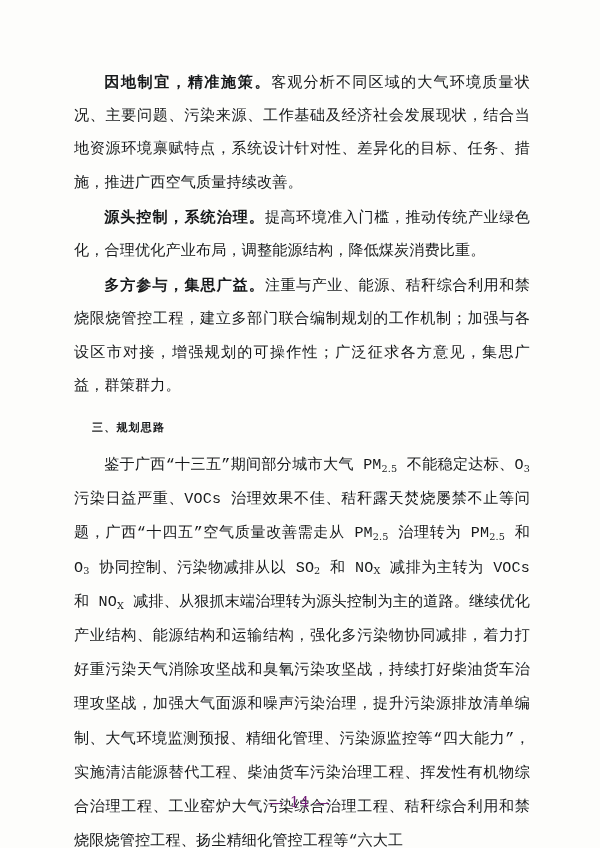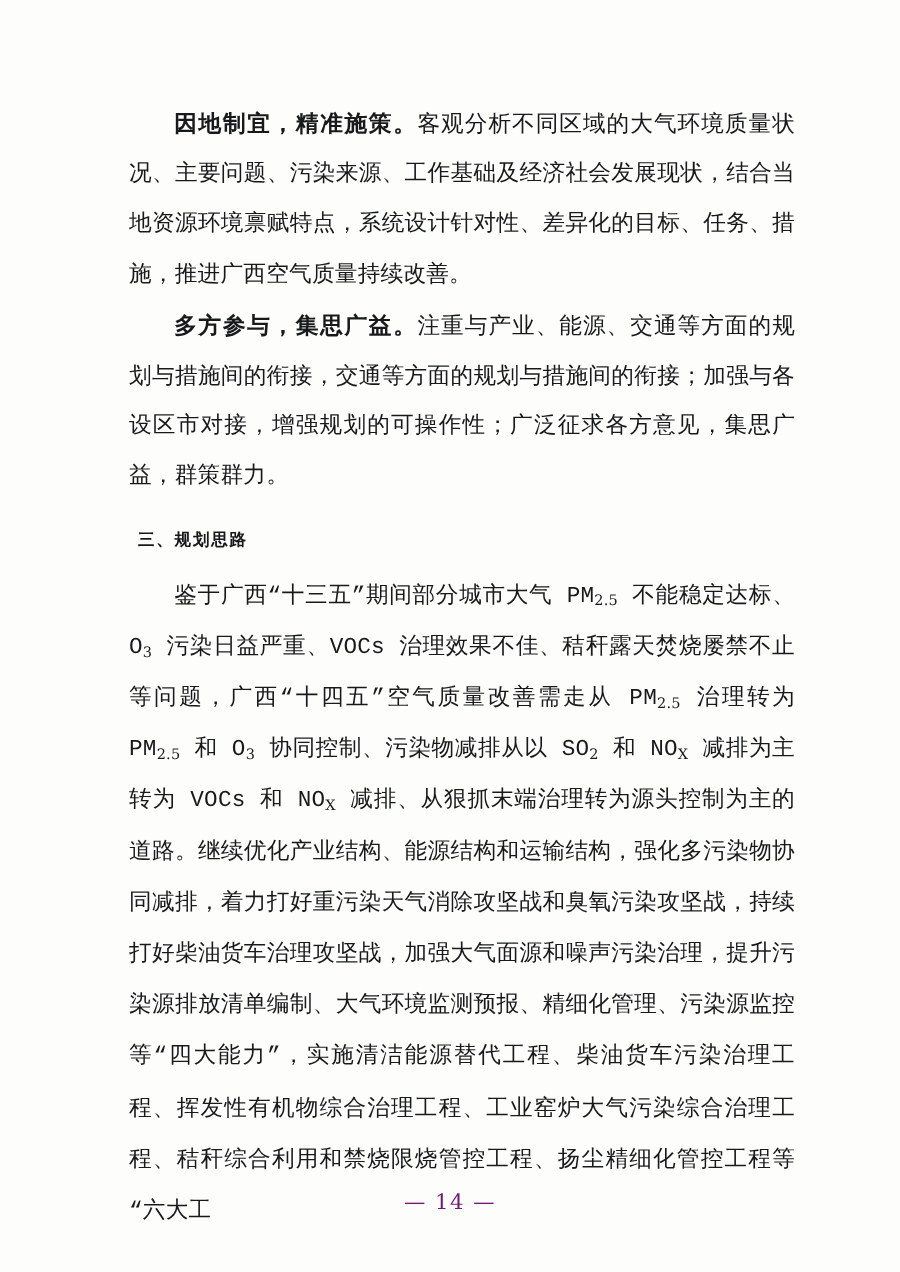--- a/index.html
+++ b/index.html
@@ -17,21 +17,21 @@
     font-family: "DejaVu Serif", "Liberation Serif", serif;
     color: #16181a;
   }
   .content {
     position: absolute;
     left: 70px;
     top: 66px;
     width: 460px;
   }
   p {
-    margin: 0 0 2px 16px;
+    margin: 0 0 2px 4px;
     font-size: 15.1px;
     line-height: 33.2px;
     text-align: justify;
     text-justify: inter-ideograph;
     letter-spacing: 0.15px;
     color: #17191b;
   }
   p.indent {
     text-indent: 2em;
   }
@@ -70,22 +70,23 @@
   }
 </style>
 </head>
 <body>
 
 <div class="page">
   <div class="content">
 
     <p class="indent"><span class="lead">因地制宜，精准施策。</span><span>客观分析不同区域的大气环境质量状况、主要问题、污染来源、工作基础及经济社会发展现状，结合当地资源环境禀赋特点，系统设计针对性、差异化的目标、任务、措施，推进广西空气质量持续改善。</span></p>
 
+    <p class="indent"><span class="lead">源头控制，系统治理。</span><span>提高环境准入门槛，推动传统产业绿色化，合理优化产业布局，调整能源结构，降低煤炭消费比重。</span></p>
 
-    <p class="indent"><span class="lead">多方参与，集思广益。</span><span>注重与产业、能源、交通等方面的规划与措施间的衔接，交通等方面的规划与措施间的衔接；加强与各设区市对接，增强规划的可操作性；广泛征求各方意见，集思广益，群策群力。</span></p>
+    <p class="indent"><span class="lead">多方参与，集思广益。</span><span>注重与产业、能源、秸秆综合利用和禁烧限烧管控工程，建立多部门联合编制规划的工作机制；加强与各设区市对接，增强规划的可操作性；广泛征求各方意见，集思广益，群策群力。</span></p>
 
     <h2 class="section">三、规划思路</h2>
 
     <p class="indent"><span class="sci">鉴于广西“十三五”期间部分城市大气 PM</span><sub>2.5</sub><span class="sci"> 不能稳定达标、O</span><sub>3</sub><span class="sci"> 污染日益严重、VOCs 治理效果不佳、秸秆露天焚烧屡禁不止等问题，广西“十四五”空气质量改善需走从 PM</span><sub>2.5</sub><span class="sci"> 治理转为 PM</span><sub>2.5</sub><span class="sci"> 和 O</span><sub>3</sub><span class="sci"> 协同控制、污染物减排从以 SO</span><sub>2</sub><span class="sci"> 和 NO</span><sub>X</sub><span class="sci"> 减排为主转为 VOCs 和 NO</span><sub>X</sub><span class="sci"> 减排、从狠抓末端治理转为源头控制为主的道路。继续优化产业结构、能源结构和运输结构，强化多污染物协同减排，着力打好重污染天气消除攻坚战和臭氧污染攻坚战，持续打好柴油货车治理攻坚战，加强大气面源和噪声污染治理，提升污染源排放清单编制、大气环境监测预报、精细化管理、污染源监控等“四大能力”，实施清洁能源替代工程、柴油货车污染治理工程、挥发性有机物综合治理工程、工业窑炉大气污染综合治理工程、秸秆综合利用和禁烧限烧管控工程、扬尘精细化管控工程等“六大工</span></p>
 
   </div>
 
   <div class="footer">— 14 —</div>
 </div>
 

